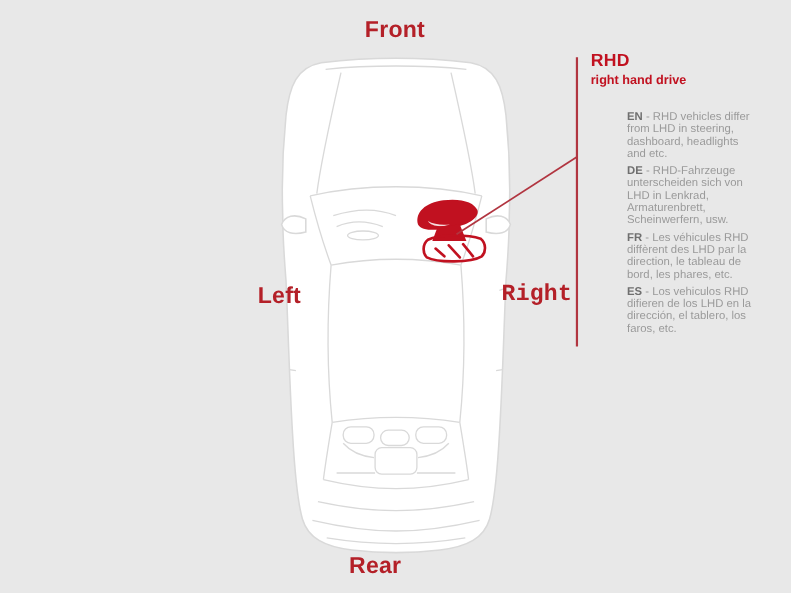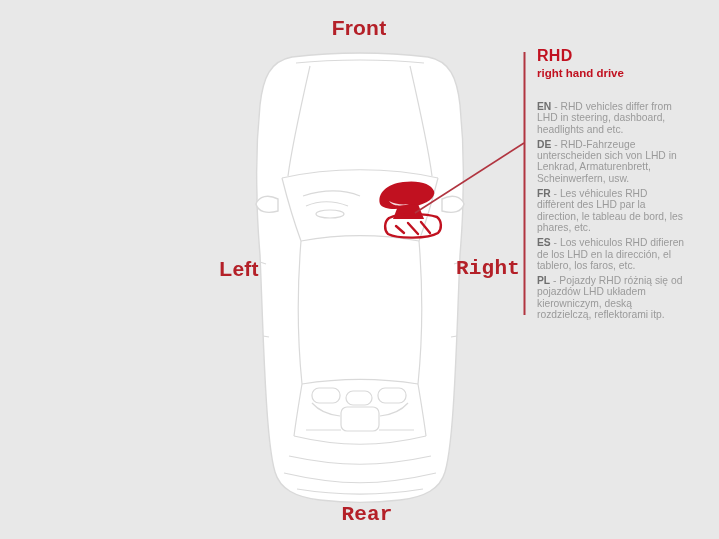--- a/index.html
+++ b/index.html
@@ -26,39 +26,40 @@
   .dir-label{
     position:absolute;
     font-size:21px;
     font-weight:700;
     color:var(--label-red);
     letter-spacing:.2px;
     transform:translateX(-50%);
     white-space:nowrap;
   }
   .dir-label.front{left:359px;top:16px;}
-  .dir-label.left{left:239px;top:257px;}
+  .dir-label.left{left:254px;top:257px;}
   .dir-label.right{left:488px;top:257px;font-family:Liberation Mono, monospace;}
-  .dir-label.rear{left:367px;top:503px;font-family:Liberation Mono, monospace;}
+  .dir-label.rear{left:341px;top:503px;}
 
   .panel{
     position:absolute;
     left:537px;top:45px;width:148px;
   }
   .panel-title{
     font-size:16px;font-weight:700;color:var(--accent-red);
     line-height:22px;letter-spacing:.3px;
   }
   .panel-subtitle{
     font-size:11.5px;font-weight:700;color:var(--accent-red);
     line-height:13px;margin-bottom:21px;
   }
   .entry{
     font-size:10.3px;line-height:11.3px;color:var(--text-gray);
     margin-bottom:4px;
+    margin-left:33px;
   }
   .entry b{color:var(--code-gray);font-weight:700;}
 </style>
 </head>
 <body>
 
 <div class="stage">
 
   <svg width="719" height="539" viewBox="0 0 719 539">
 
@@ -150,17 +151,16 @@
   <div class="dir-label rear">Rear</div>
 
   <div class="panel">
     <div class="panel-title">RHD</div>
     <div class="panel-subtitle">right hand drive</div>
     <div class="entries" id="entries">
         <p class="entry"><b>EN</b> - RHD vehicles differ from LHD in steering, dashboard, headlights and etc.</p>
         <p class="entry"><b>DE</b> - RHD-Fahrzeuge unterscheiden sich von LHD in Lenkrad, Armaturenbrett, Scheinwerfern, usw.</p>
         <p class="entry"><b>FR</b> - Les véhicules RHD diffèrent des LHD par la direction, le tableau de bord, les phares, etc.</p>
         <p class="entry"><b>ES</b> - Los vehiculos RHD difieren de los LHD en la dirección, el tablero, los faros, etc.</p>
-        <p class="entry"><b>PL</b> - Pojazdy RHD różnią się od pojazdów LHD układem kierowniczym, deską rozdzielczą, reflektorami itp.</p>
       </div>
   </div>
 
 </div>
 
 </body></html>

